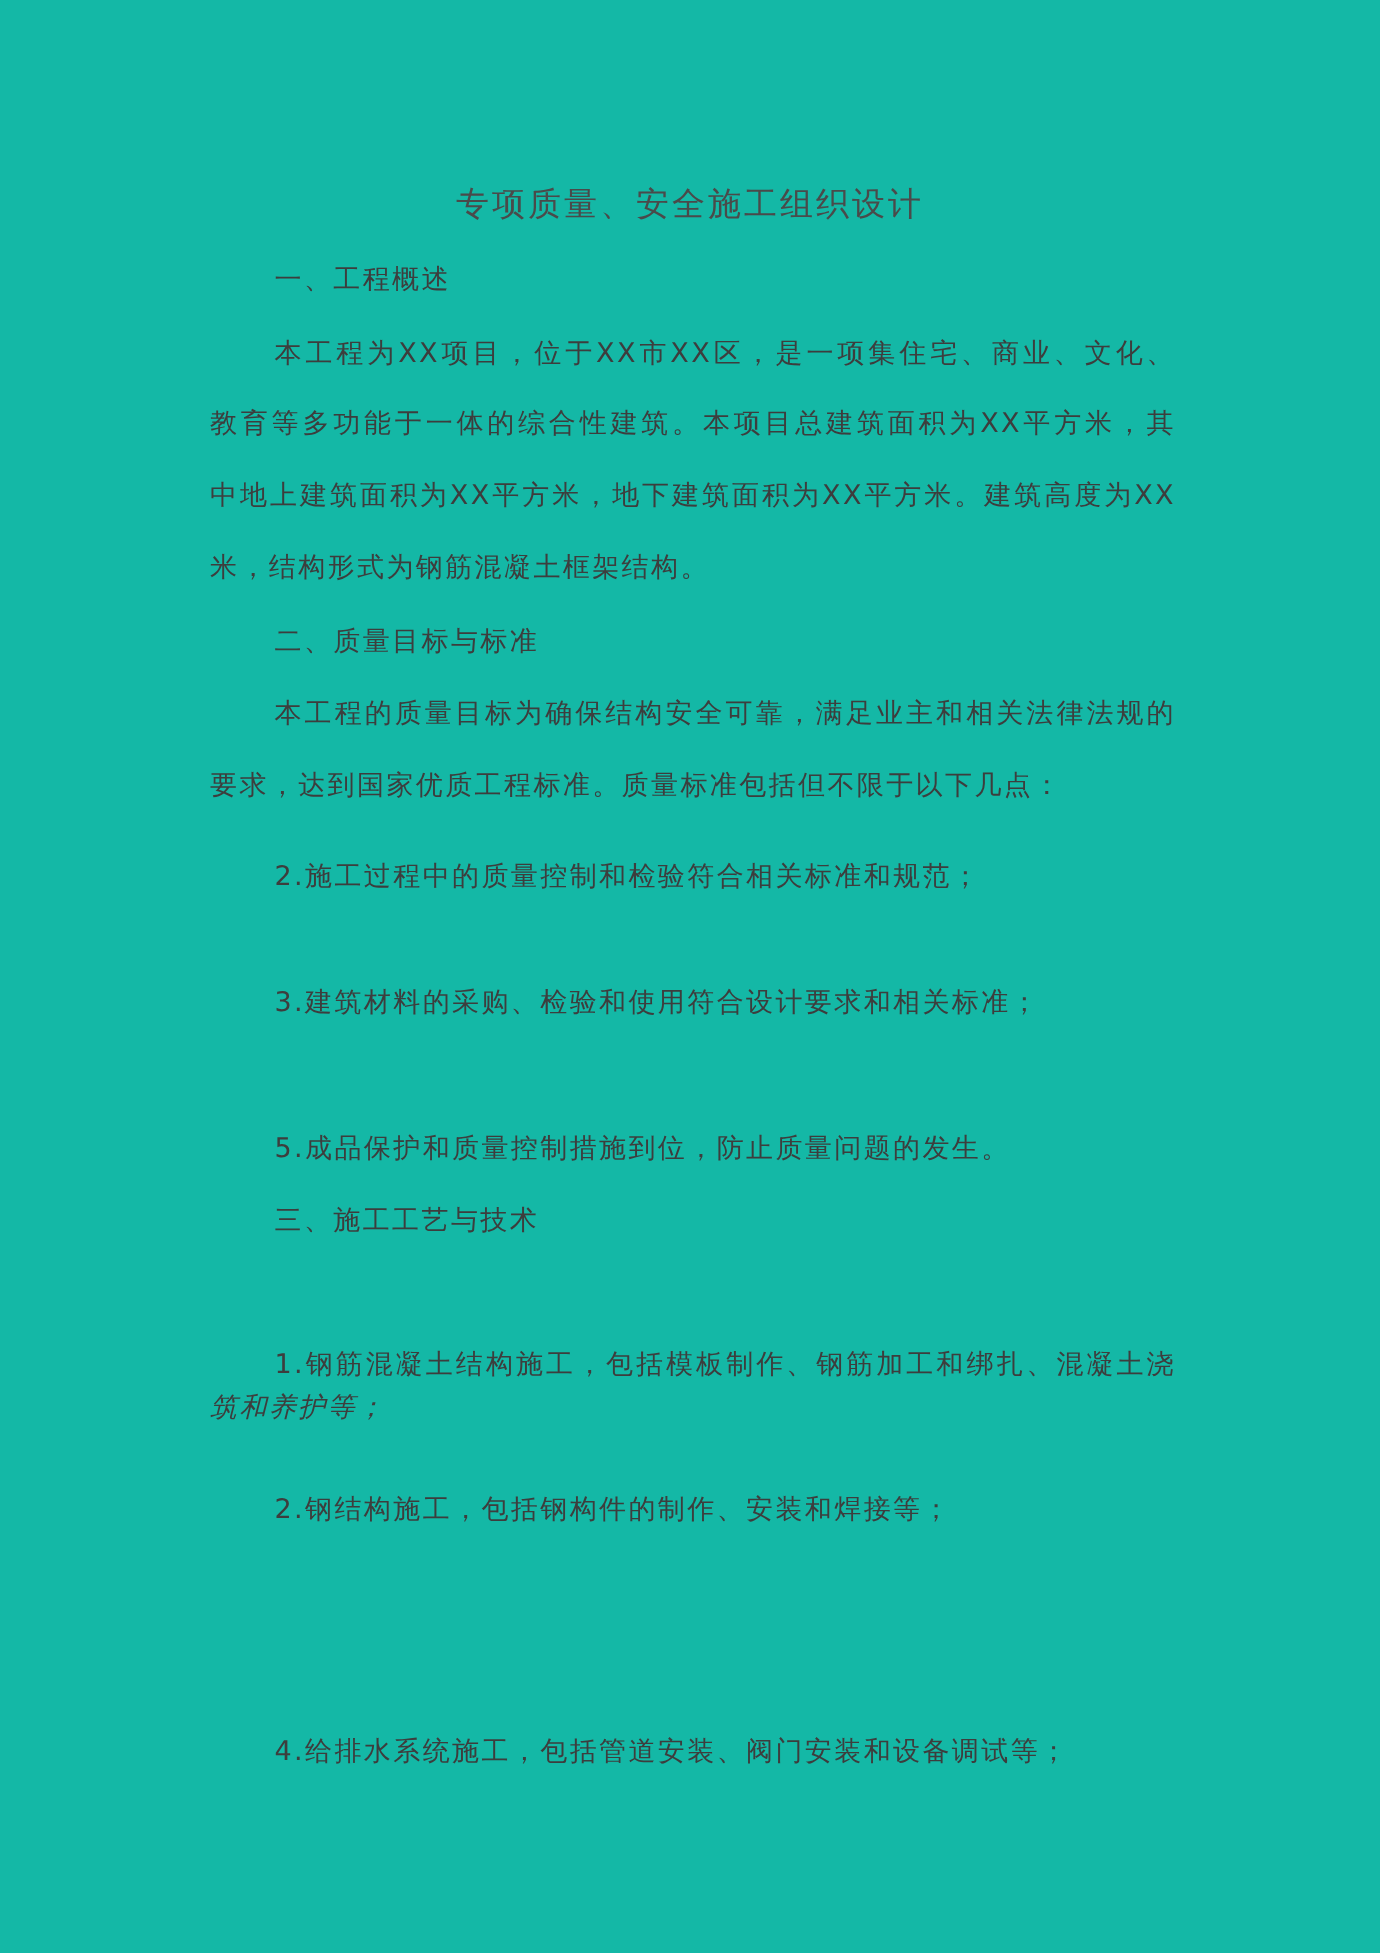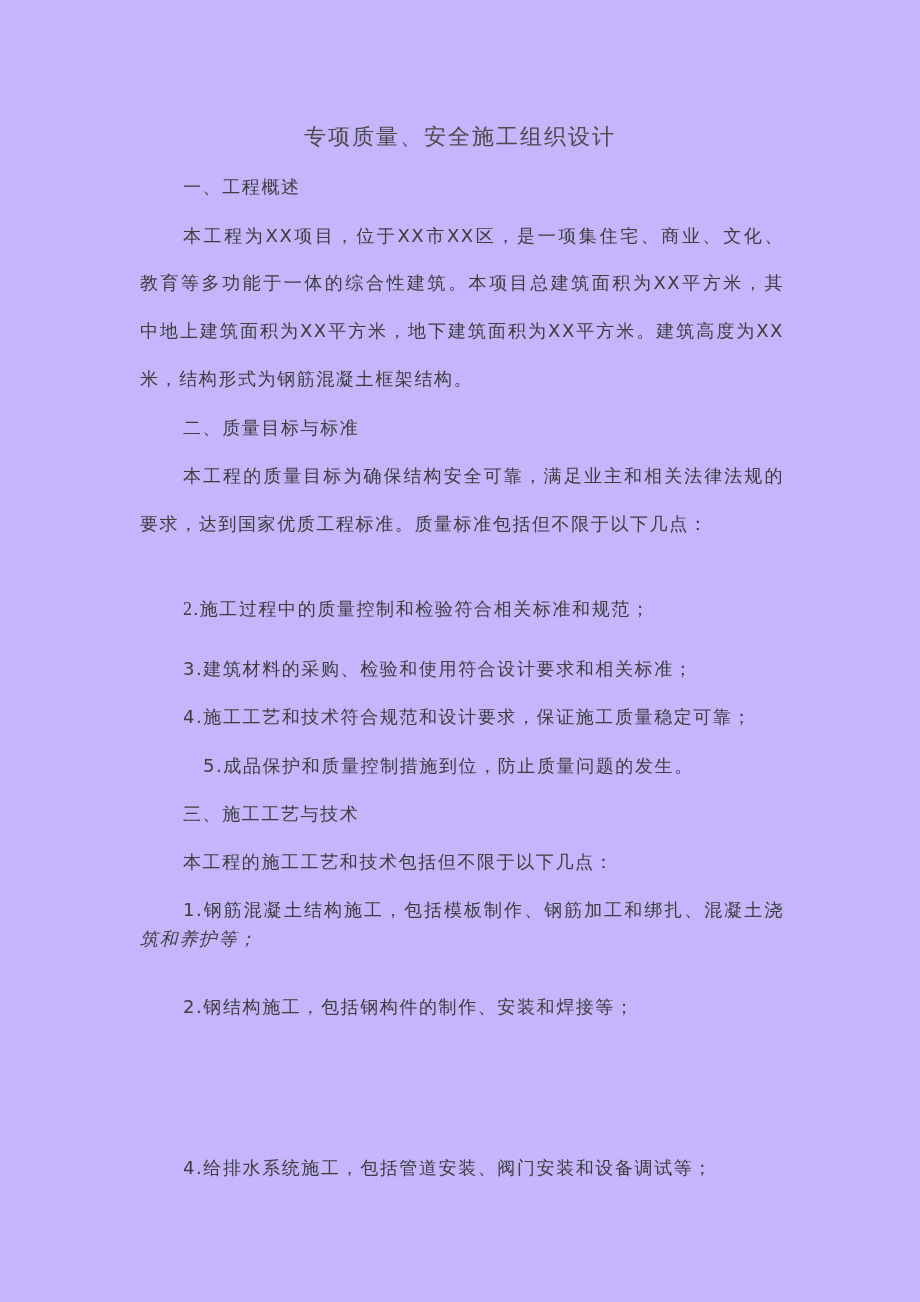--- a/index.html
+++ b/index.html
@@ -14,21 +14,21 @@
       overflow: hidden;
       font-family: "DejaVu Sans", "Liberation Sans", sans-serif;
       color: #3a3a3a;
     }
     .page {
       position: absolute;
       left: 0;
       top: 0;
       width: 920px;
       height: 1302px;
-      background: #c4b5fd;
+      background: #14b8a6;
     }
     .title {
       position: absolute;
       left: 0;
       width: 920px;
       top: 121px;
       text-align: center;
       font-size: 22px;
       letter-spacing: 2px;
       color: #4a4a4a;
@@ -64,25 +64,23 @@
 
   <div class="line indent" style="top:174px;">一、工程概述</div>
   <div class="line flush justify" style="top:270px;">教育等多功能于一体的综合性建筑。本项目总建筑面积为XX平方米，其</div>
   <div class="line indent justify-indent" style="top:223px;">本工程为XX项目，位于XX市XX区，是一项集住宅、商业、文化、</div>
   <div class="line flush justify" style="top:318px;">中地上建筑面积为XX平方米，地下建筑面积为XX平方米。建筑高度为XX</div>
   <div class="line flush" style="top:366px;">米，结构形式为钢筋混凝土框架结构。</div>
 
   <div class="line indent" style="top:415px;">二、质量目标与标准</div>
   <div class="line indent justify-indent" style="top:463px;">本工程的质量目标为确保结构安全可靠，满足业主和相关法律法规的</div>
   <div class="line flush" style="top:511px;">要求，达到国家优质工程标准。质量标准包括但不限于以下几点：</div>
-  <div class="line indent" style="top:596px;font-family:Liberation Serif, serif;">2.施工过程中的质量控制和检验符合相关标准和规范；</div>
+  <div class="line indent" style="top:572px;">2.施工过程中的质量控制和检验符合相关标准和规范；</div>
   <div class="line indent" style="top:656px;">3.建筑材料的采购、检验和使用符合设计要求和相关标准；</div>
-  <div class="line indent" style="top:704px;">4.施工工艺和技术符合规范和设计要求，保证施工质量稳定可靠；</div>
-  <div class="line indent" style="top:753px;margin-left:20px;">5.成品保护和质量控制措施到位，防止质量问题的发生。</div>
+  <div class="line indent" style="top:753px;">5.成品保护和质量控制措施到位，防止质量问题的发生。</div>
 
   <div class="line indent" style="top:801px;">三、施工工艺与技术</div>
-  <div class="line indent" style="top:849px;">本工程的施工工艺和技术包括但不限于以下几点：</div>
   <div class="line indent justify-indent" style="top:897px;">1.钢筋混凝土结构施工，包括模板制作、钢筋加工和绑扎、混凝土浇</div>
   <div class="line flush" style="top:926px;font-style:italic;">筑和养护等；</div>
   <div class="line indent" style="top:994px;">2.钢结构施工，包括钢构件的制作、安装和焊接等；</div>
   <div class="line indent" style="top:1155px;">4.给排水系统施工，包括管道安装、阀门安装和设备调试等；</div>
 
 </div>
 
 </body></html>

